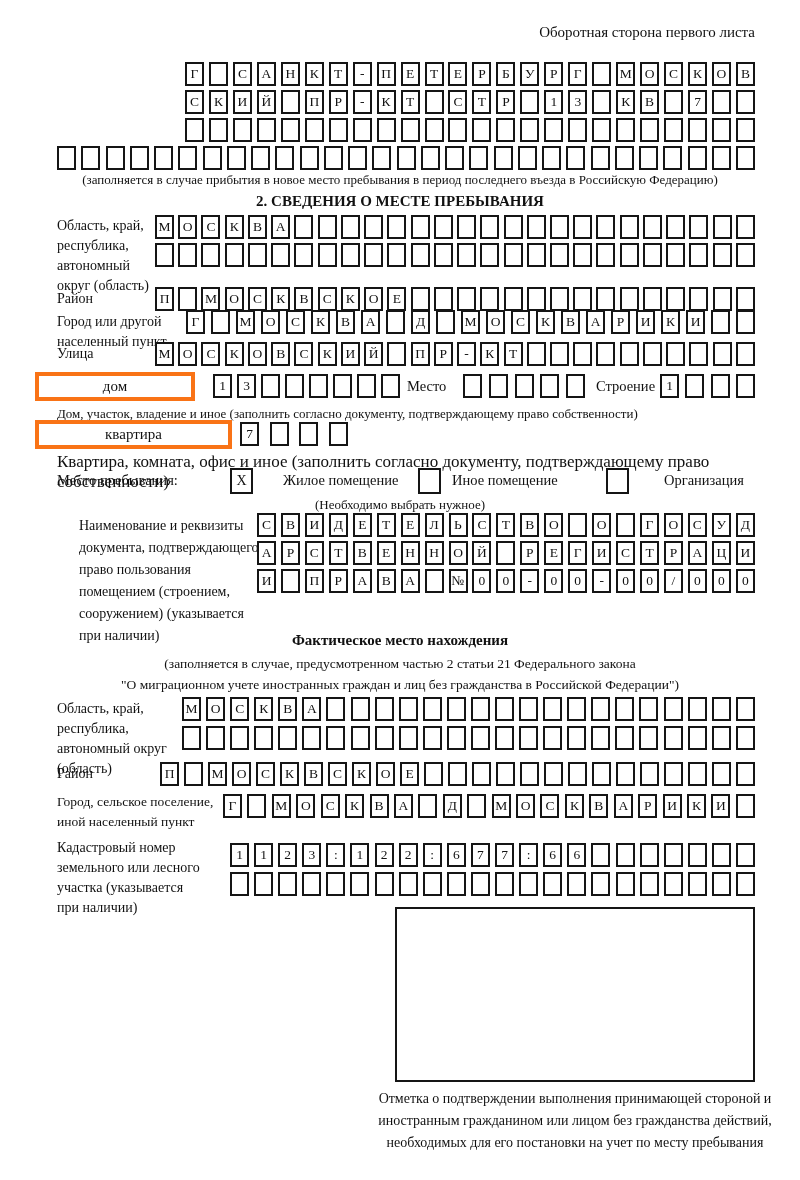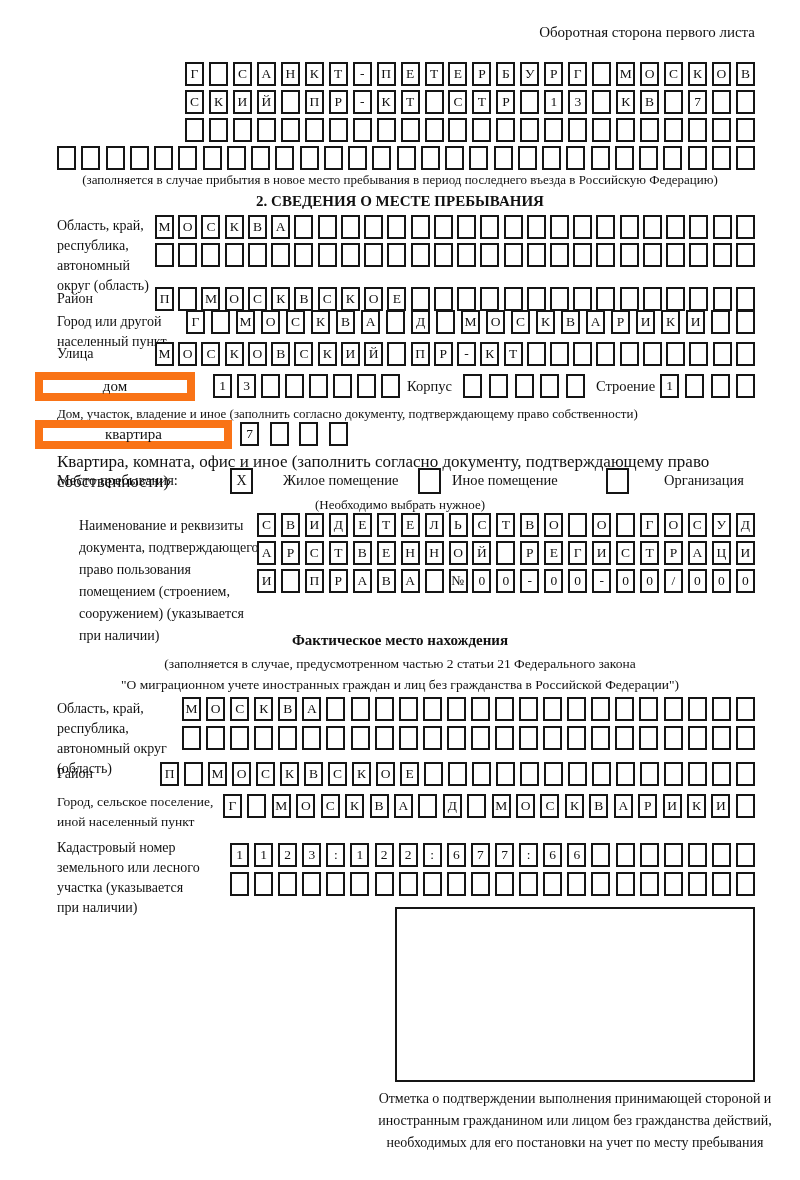--- a/index.html
+++ b/index.html
@@ -18,21 +18,21 @@
   .cell {
     box-sizing:border-box;
     width:19px; height:24px;
     border:2px solid #151515;
     background:#fff;
     display:flex; align-items:center; justify-content:center;
     font-size:13.5px; line-height:1;
   }
   .labelbox {
     box-sizing:border-box;
-    border:8px solid #f97316;
+    border:4px solid #f97316;
     display:flex; align-items:center; justify-content:center;
     font-size:15px;
   }
   .chk {
     box-sizing:border-box;
     width:23px; height:26px;
     border:2px solid #151515;
     display:flex; align-items:center; justify-content:center;
     font-size:14px;
   }
@@ -313,21 +313,21 @@
   <div class="abs cellrow" style="left:213px; top:374px; width:187px;">
       <span class="cell">1</span>
       <span class="cell">3</span>
       <span class="cell"></span>
       <span class="cell"></span>
       <span class="cell"></span>
       <span class="cell"></span>
       <span class="cell"></span>
       <span class="cell"></span>
     </div>
-  <div class="abs inline-lbl" style="left:407px; top:378px;">Корпус</div>
+  <div class="abs inline-lbl" style="left:407px; top:378px;">Место</div>
   <div class="abs cellrow" style="left:463px; top:374px; width:122px;">
       <span class="cell"></span>
       <span class="cell"></span>
       <span class="cell"></span>
       <span class="cell"></span>
       <span class="cell"></span>
     </div>
   <div class="abs inline-lbl" style="left:596px; top:378px;">Строение</div>
   <div class="abs cellrow" style="left:660px; top:374px; width:95px;">
       <span class="cell">1</span>

